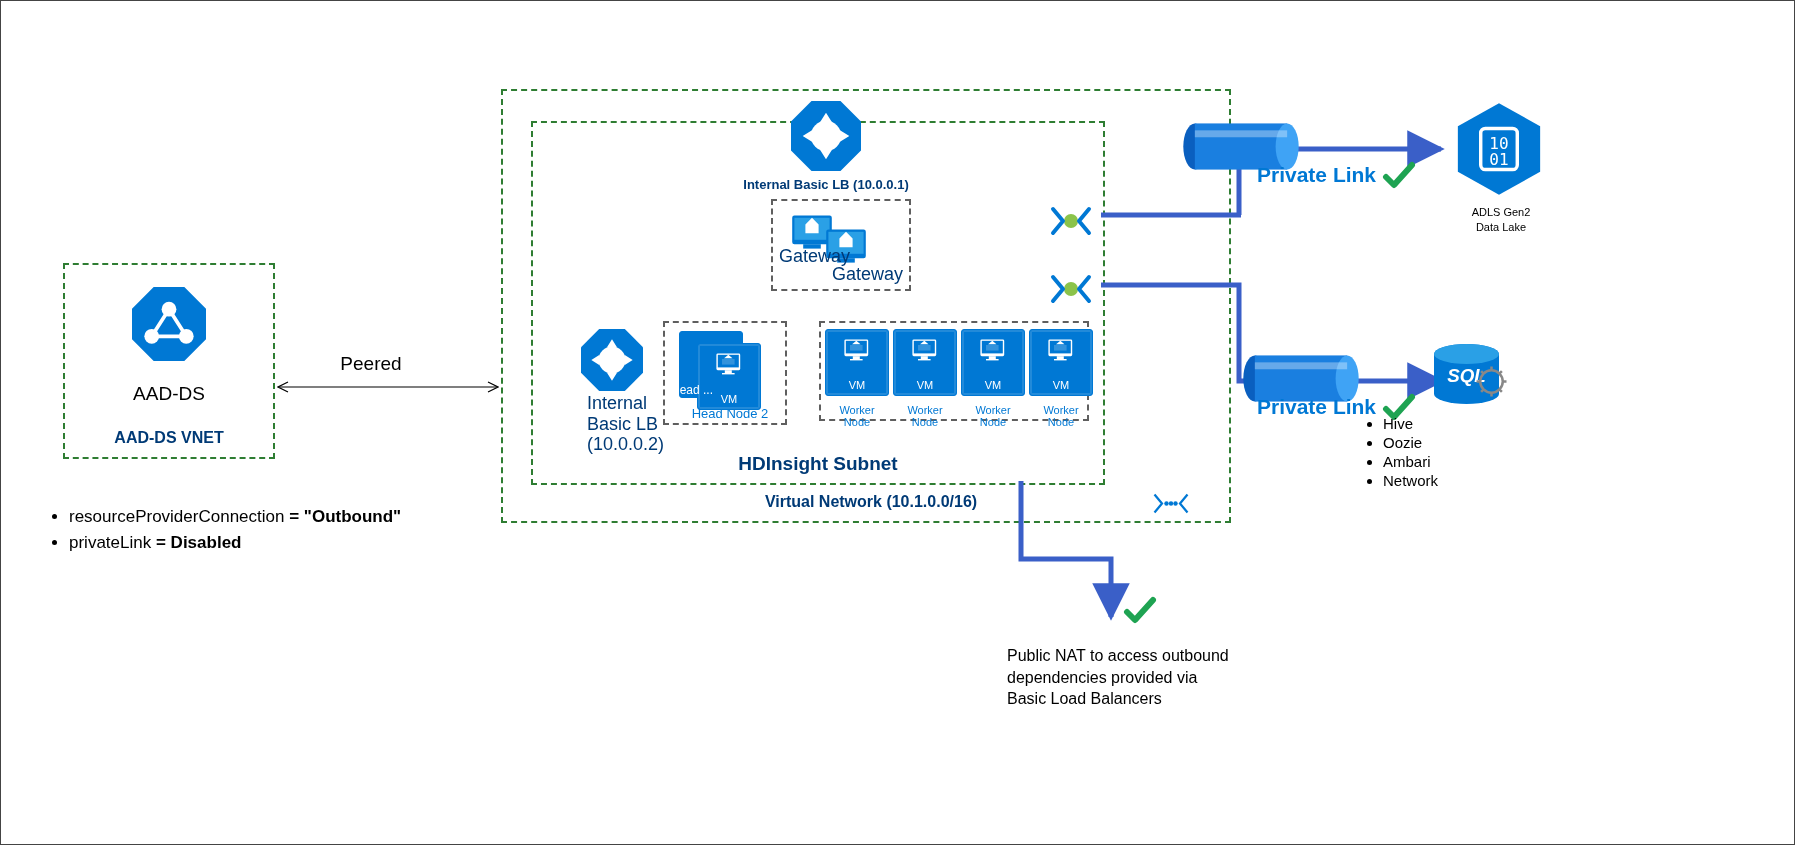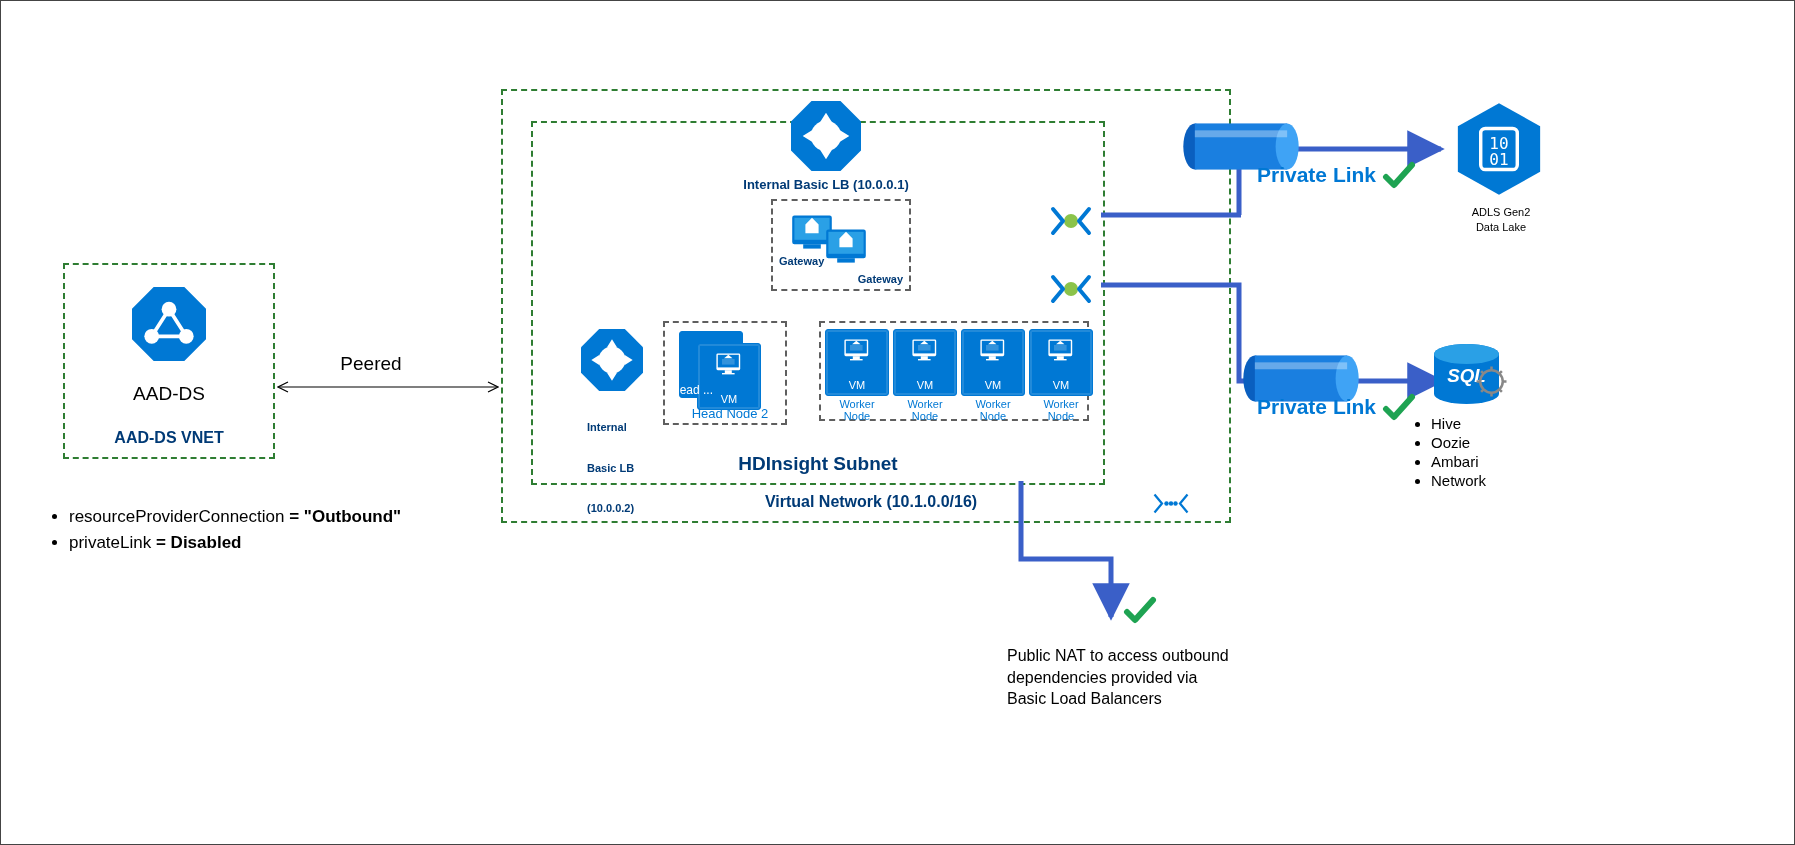--- a/index.html
+++ b/index.html
@@ -33,40 +33,40 @@
     width:62px;height:65px;
     position:relative;
     box-shadow:inset 0 0 0 2px #fff2;
   }
   .vm-card::after{
     content:"VM";
     position:absolute;left:0;right:0;bottom:4px;
     text-align:center;color:#fff;font-size:11px;
   }
   .vm-card svg{position:absolute;left:50%;top:8px;transform:translateX(-50%);}
-  .vm-label{font-size:11px;color:var(--azure);text-align:center;margin-top:2px;}
+  .vm-label{font-size:11px;color:var(--azure);text-align:center;margin-top:8px;}
 
   
   .stack-shadow{
     position:absolute;width:62px;height:65px;
     background:var(--azure);border:1px solid var(--azure);border-radius:3px;
   }
 
   ul.notes{margin:0;padding-left:28px;font-size:17px;}
   ul.notes li{margin:6px 0;}
   ul.sql{margin:4px 0 0 0;padding-left:18px;font-size:15px;}
   ul.sql li{margin:2px 0;}
 
   
   .icon{display:flex;flex-direction:column;align-items:center;}
 
   .vnet-title{font-size:16px;color:var(--navy);font-weight:700;}
   .subnet-title{font-size:19px;color:var(--navy);font-weight:700;}
   .lb-label{font-size:13px;color:var(--navy);font-weight:700;}
-  .small-navy{font-size:11px;color:var(--navy);font-weight:700;margin-top:28px;}
+  .small-navy{font-size:18px;color:var(--navy);font-weight:400;}
 
   .pl-label{color:var(--azure);font-size:21px;font-weight:700;}
 
   .cap-navy{font-size:16px;color:var(--navy);font-weight:700;}
 </style>
 </head>
 <body>
 
 <svg width="0" height="0" style="position:absolute">
   <defs>
@@ -325,21 +325,21 @@
 <div class="abs center" style="left:1430px;top:204px;width:140px;font-size:11px;line-height:1.4;">
   <div>ADLS Gen2</div>
   <div>Data Lake</div>
 </div>
 
 <div class="abs" style="left:1428px;top:340px;">
   <svg width="80" height="66" viewBox="0 0 64 52">
       <use href="#i-sql"></use>
     </svg>
 </div>
-<ul class="abs sql" style="left:1412px;top:408px;">
+<ul class="abs sql" style="left:1364px;top:408px;">
   <li>Hive</li>
   <li>Oozie</li>
   <li>Ambari</li>
   <li>Network</li>
 </ul>
 
 <div class="abs" style="left:1122px;top:595px;">
   <svg width="34" height="28" viewBox="0 0 34 28">
       <use href="#i-check"></use>
     </svg>

